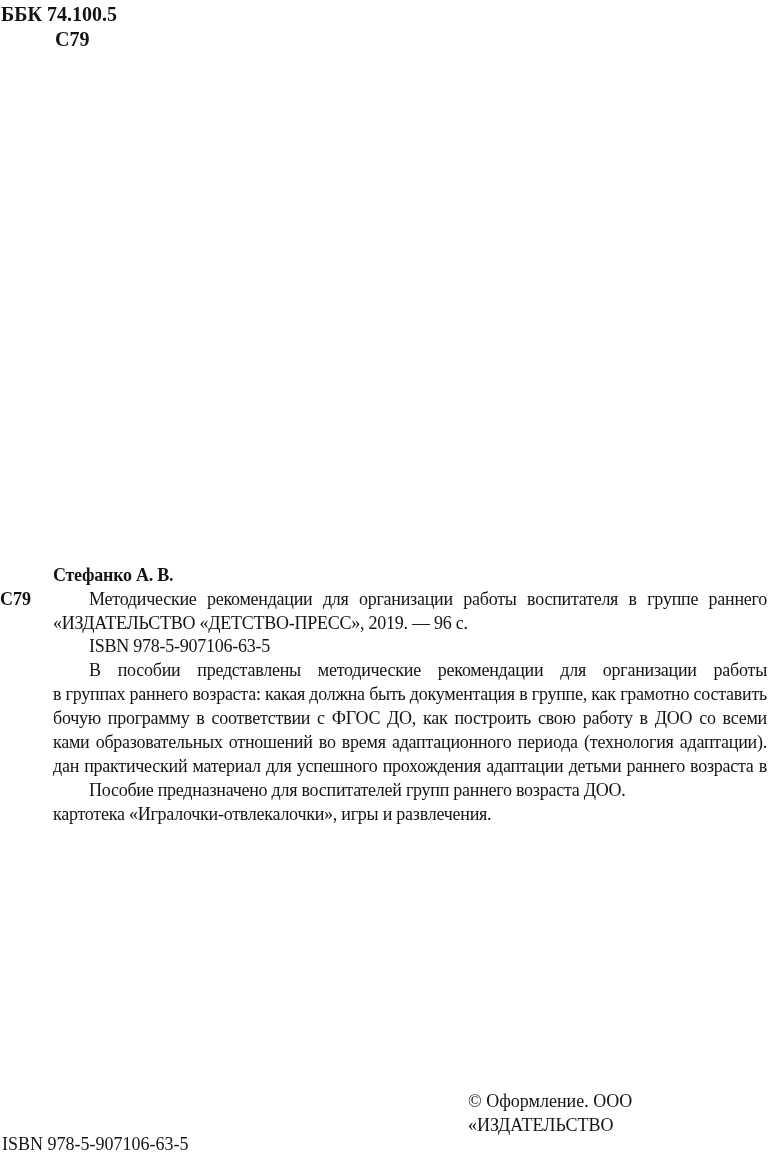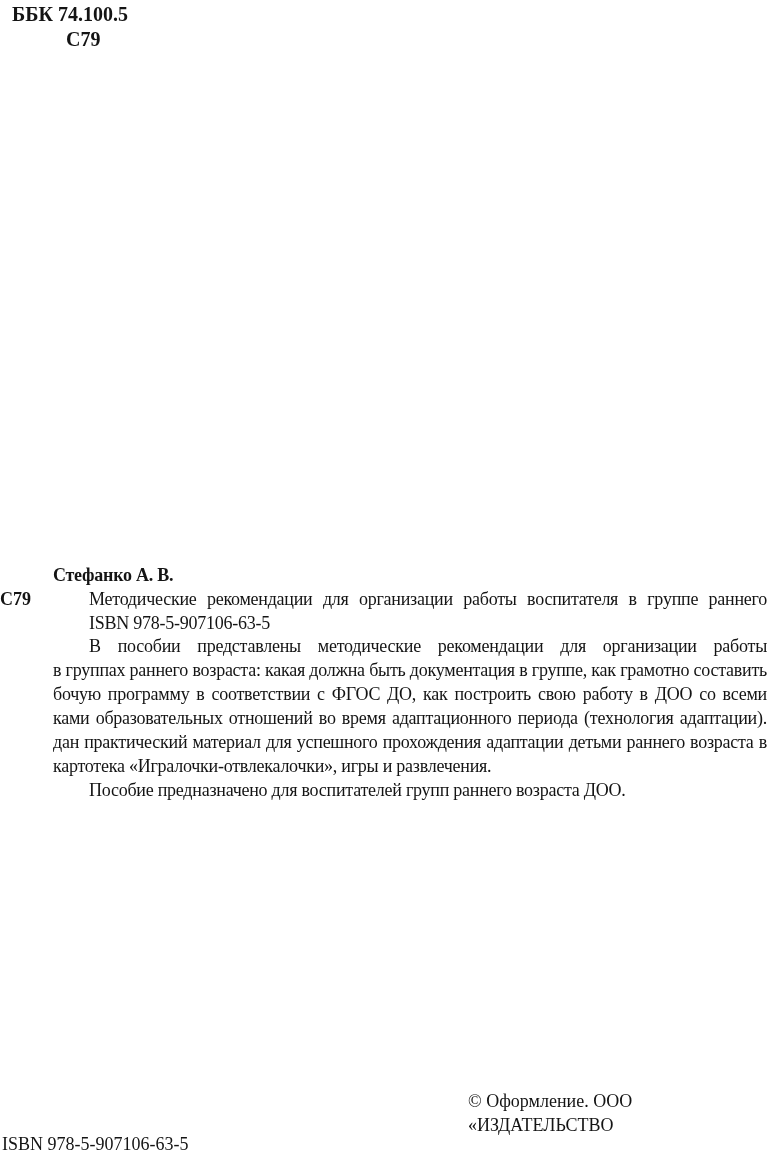--- a/index.html
+++ b/index.html
@@ -11,21 +11,21 @@
     color: #141414;
     font-family: "Liberation Serif", "DejaVu Serif", serif;
     font-size: 18px;
     line-height: 23.8px;
     overflow: hidden;
   }
   
   .top-codes {
     position: absolute;
     top: 2px;
-    left: 12px;
+    left: 1px;
     font-weight: bold;
     font-size: 20px;
     line-height: 25px;
   }
   .top-codes .code2 { padding-left: 54px; }
 
   
   .card {
     position: absolute;
     top: 546px;
@@ -70,32 +70,33 @@
     <div>ББК 74.100.5</div>
     <div class="code2">С79</div>
   </div>
 
   <div class="card">
     <div class="author line">Стефанко А. В.</div>
 
     <div class="cit">
       <span class="margin-code">С79</span>
       <div class="line jline indent">Методические рекомендации для организации работы воспитателя в группе раннего</div>
+      <div class="line">«ИЗДАТЕЛЬСТВО «ДЕТСТВО-ПРЕСС», 2019. — 96 с.</div>
     </div>
 
     <div class="line pad-indent">ISBN 978-5-907106-63-5</div>
 
     <div>
       <div class="line jline indent">В пособии представлены методические рекомендации для организации работы воспитателя</div>
       <div class="line jline">в группах раннего возраста: какая должна быть документация в группе, как грамотно составить ра-</div>
       <div class="line jline">бочую программу в соответствии с ФГОС ДО, как построить свою работу в ДОО со всеми участни-</div>
       <div class="line jline">ками образовательных отношений во время адаптационного периода (технология адаптации). Также</div>
       <div class="line jline">дан практический материал для успешного прохождения адаптации детьми раннего возраста в ДОО:</div>
+      <div class="line indent">Пособие предназначено для воспитателей групп раннего возраста ДОО.</div>
       <div class="line">картотека «Игралочки-отвлекалочки», игры и развлечения.</div>
-      <div class="line indent">Пособие предназначено для воспитателей групп раннего возраста ДОО.</div>
     </div>
   </div>
 
   <div class="footer-isbn">ISBN 978-5-907106-63-5</div>
 
   <div class="copyright">
     <div>© Оформление. ООО «ИЗДАТЕЛЬСТВО</div>
 
   </div>
 

